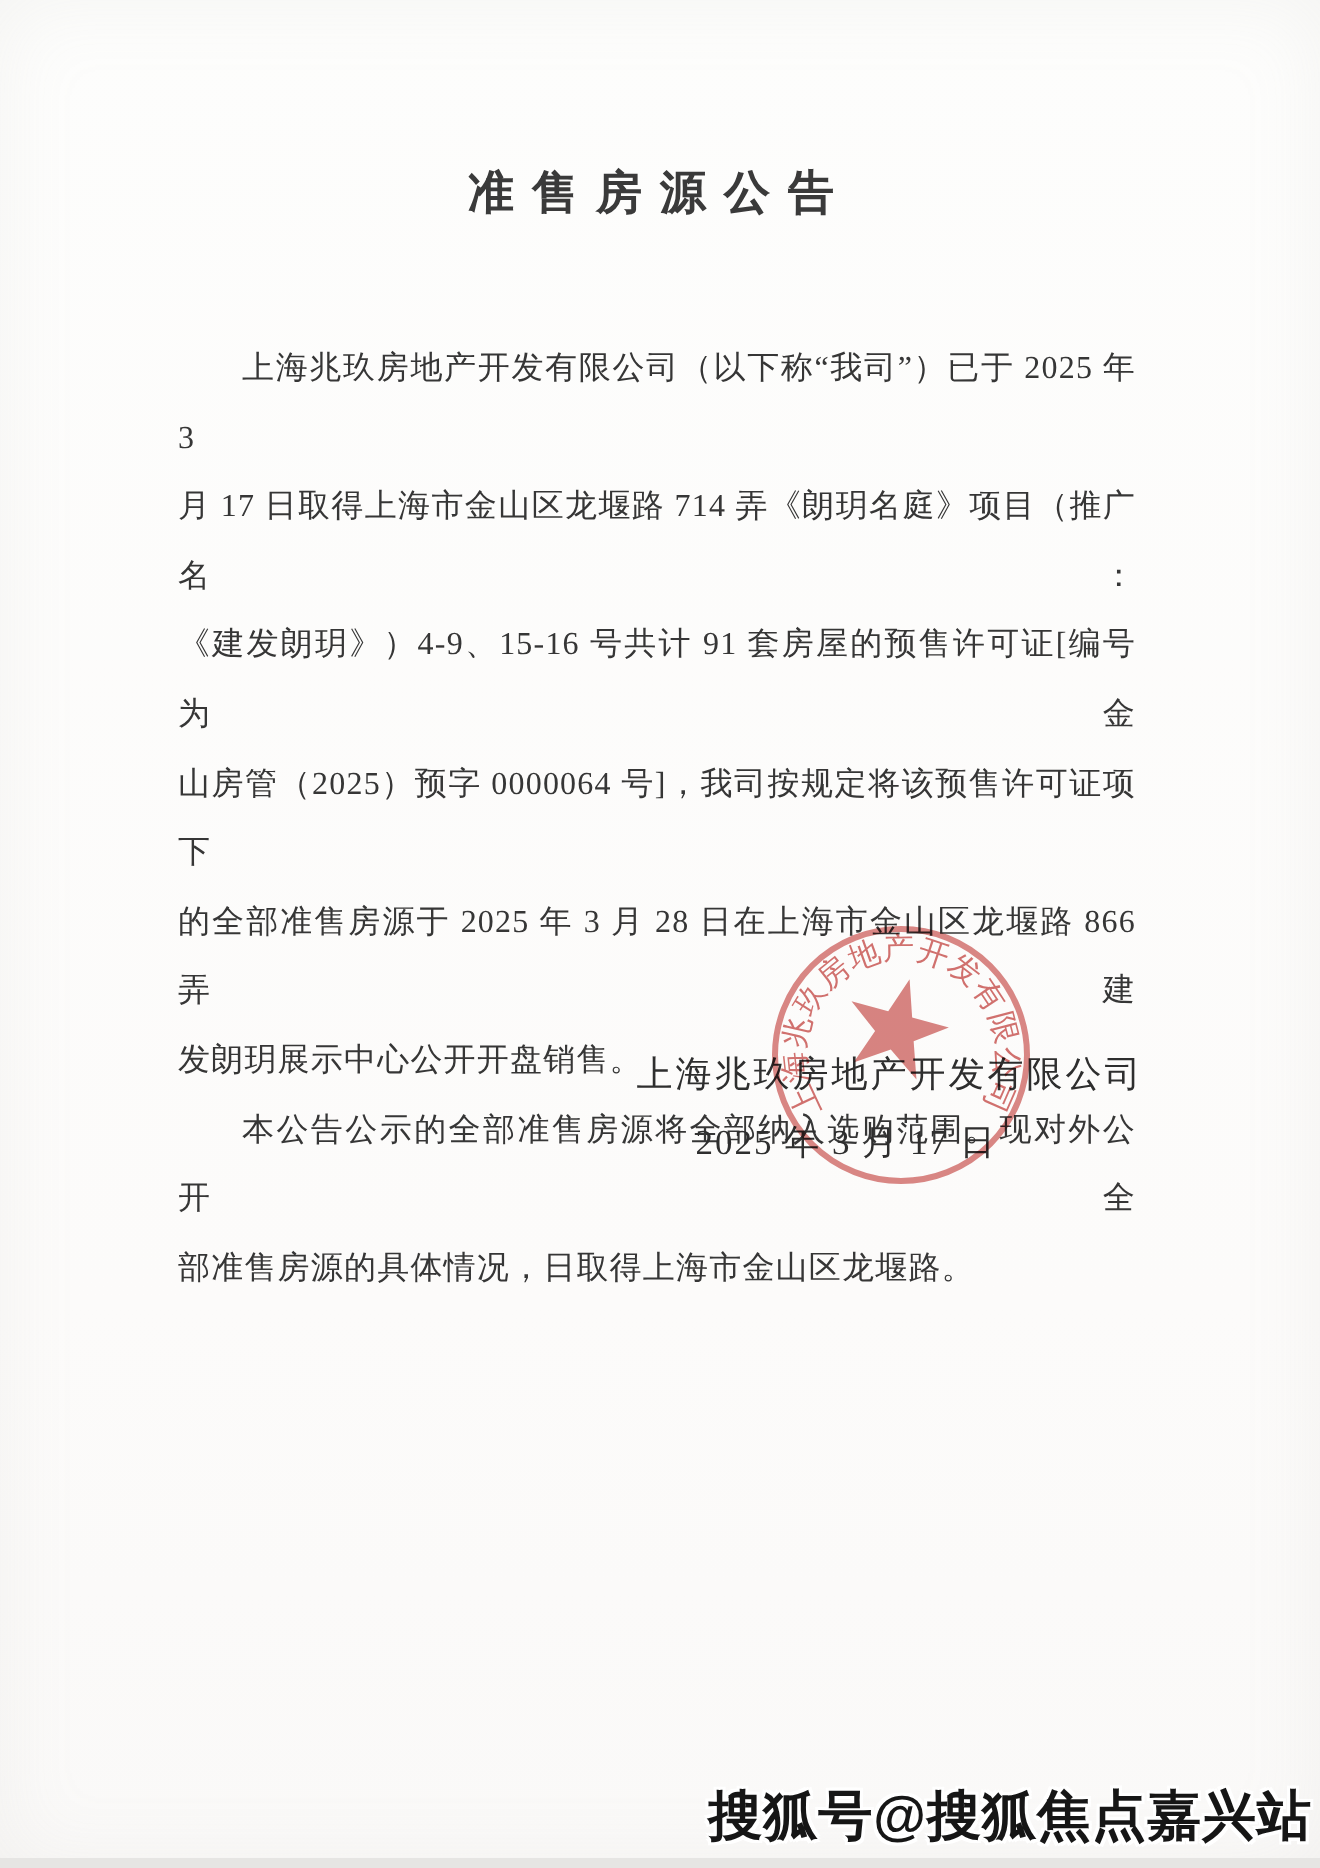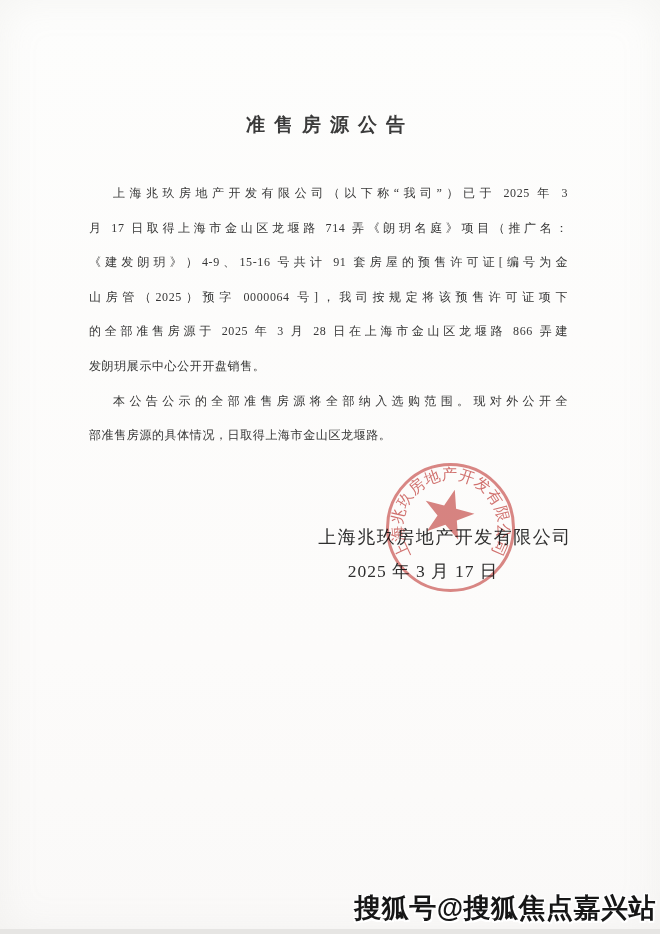--- a/index.html
+++ b/index.html
@@ -10,31 +10,31 @@
     overflow: hidden;
   }
   .page {
     position: relative;
     width: 660px; height: 934px;
     background: linear-gradient(180deg, #fdfdfc 0%, #fcfbfa 70%, #faf9f8 100%);
     box-shadow: inset 0 0 40px rgba(180,178,172,0.12);
   }
   .doc-title {
     position: absolute;
-    top: 112px; left: 0; right: 0;
+    top: 81px; left: 0; right: 0;
     text-align: center;
-    font-size: 19px;
+    font-size: 23px;
     font-weight: 600;
     letter-spacing: 9px;
     color: #3a3a3a;
   }
   .body-text {
     position: absolute;
-    top: 176px; left: 89px; right: 92px;
-    font-size: 12px;
+    top: 168px; left: 89px; right: 92px;
+    font-size: 16px;
     line-height: 34.6px;
     color: #363636;
     letter-spacing: 0.6px;
   }
   .line { white-space: nowrap; }
   .line.fill {
     white-space: normal;
     text-align: justify;
     text-align-last: justify;
   }

